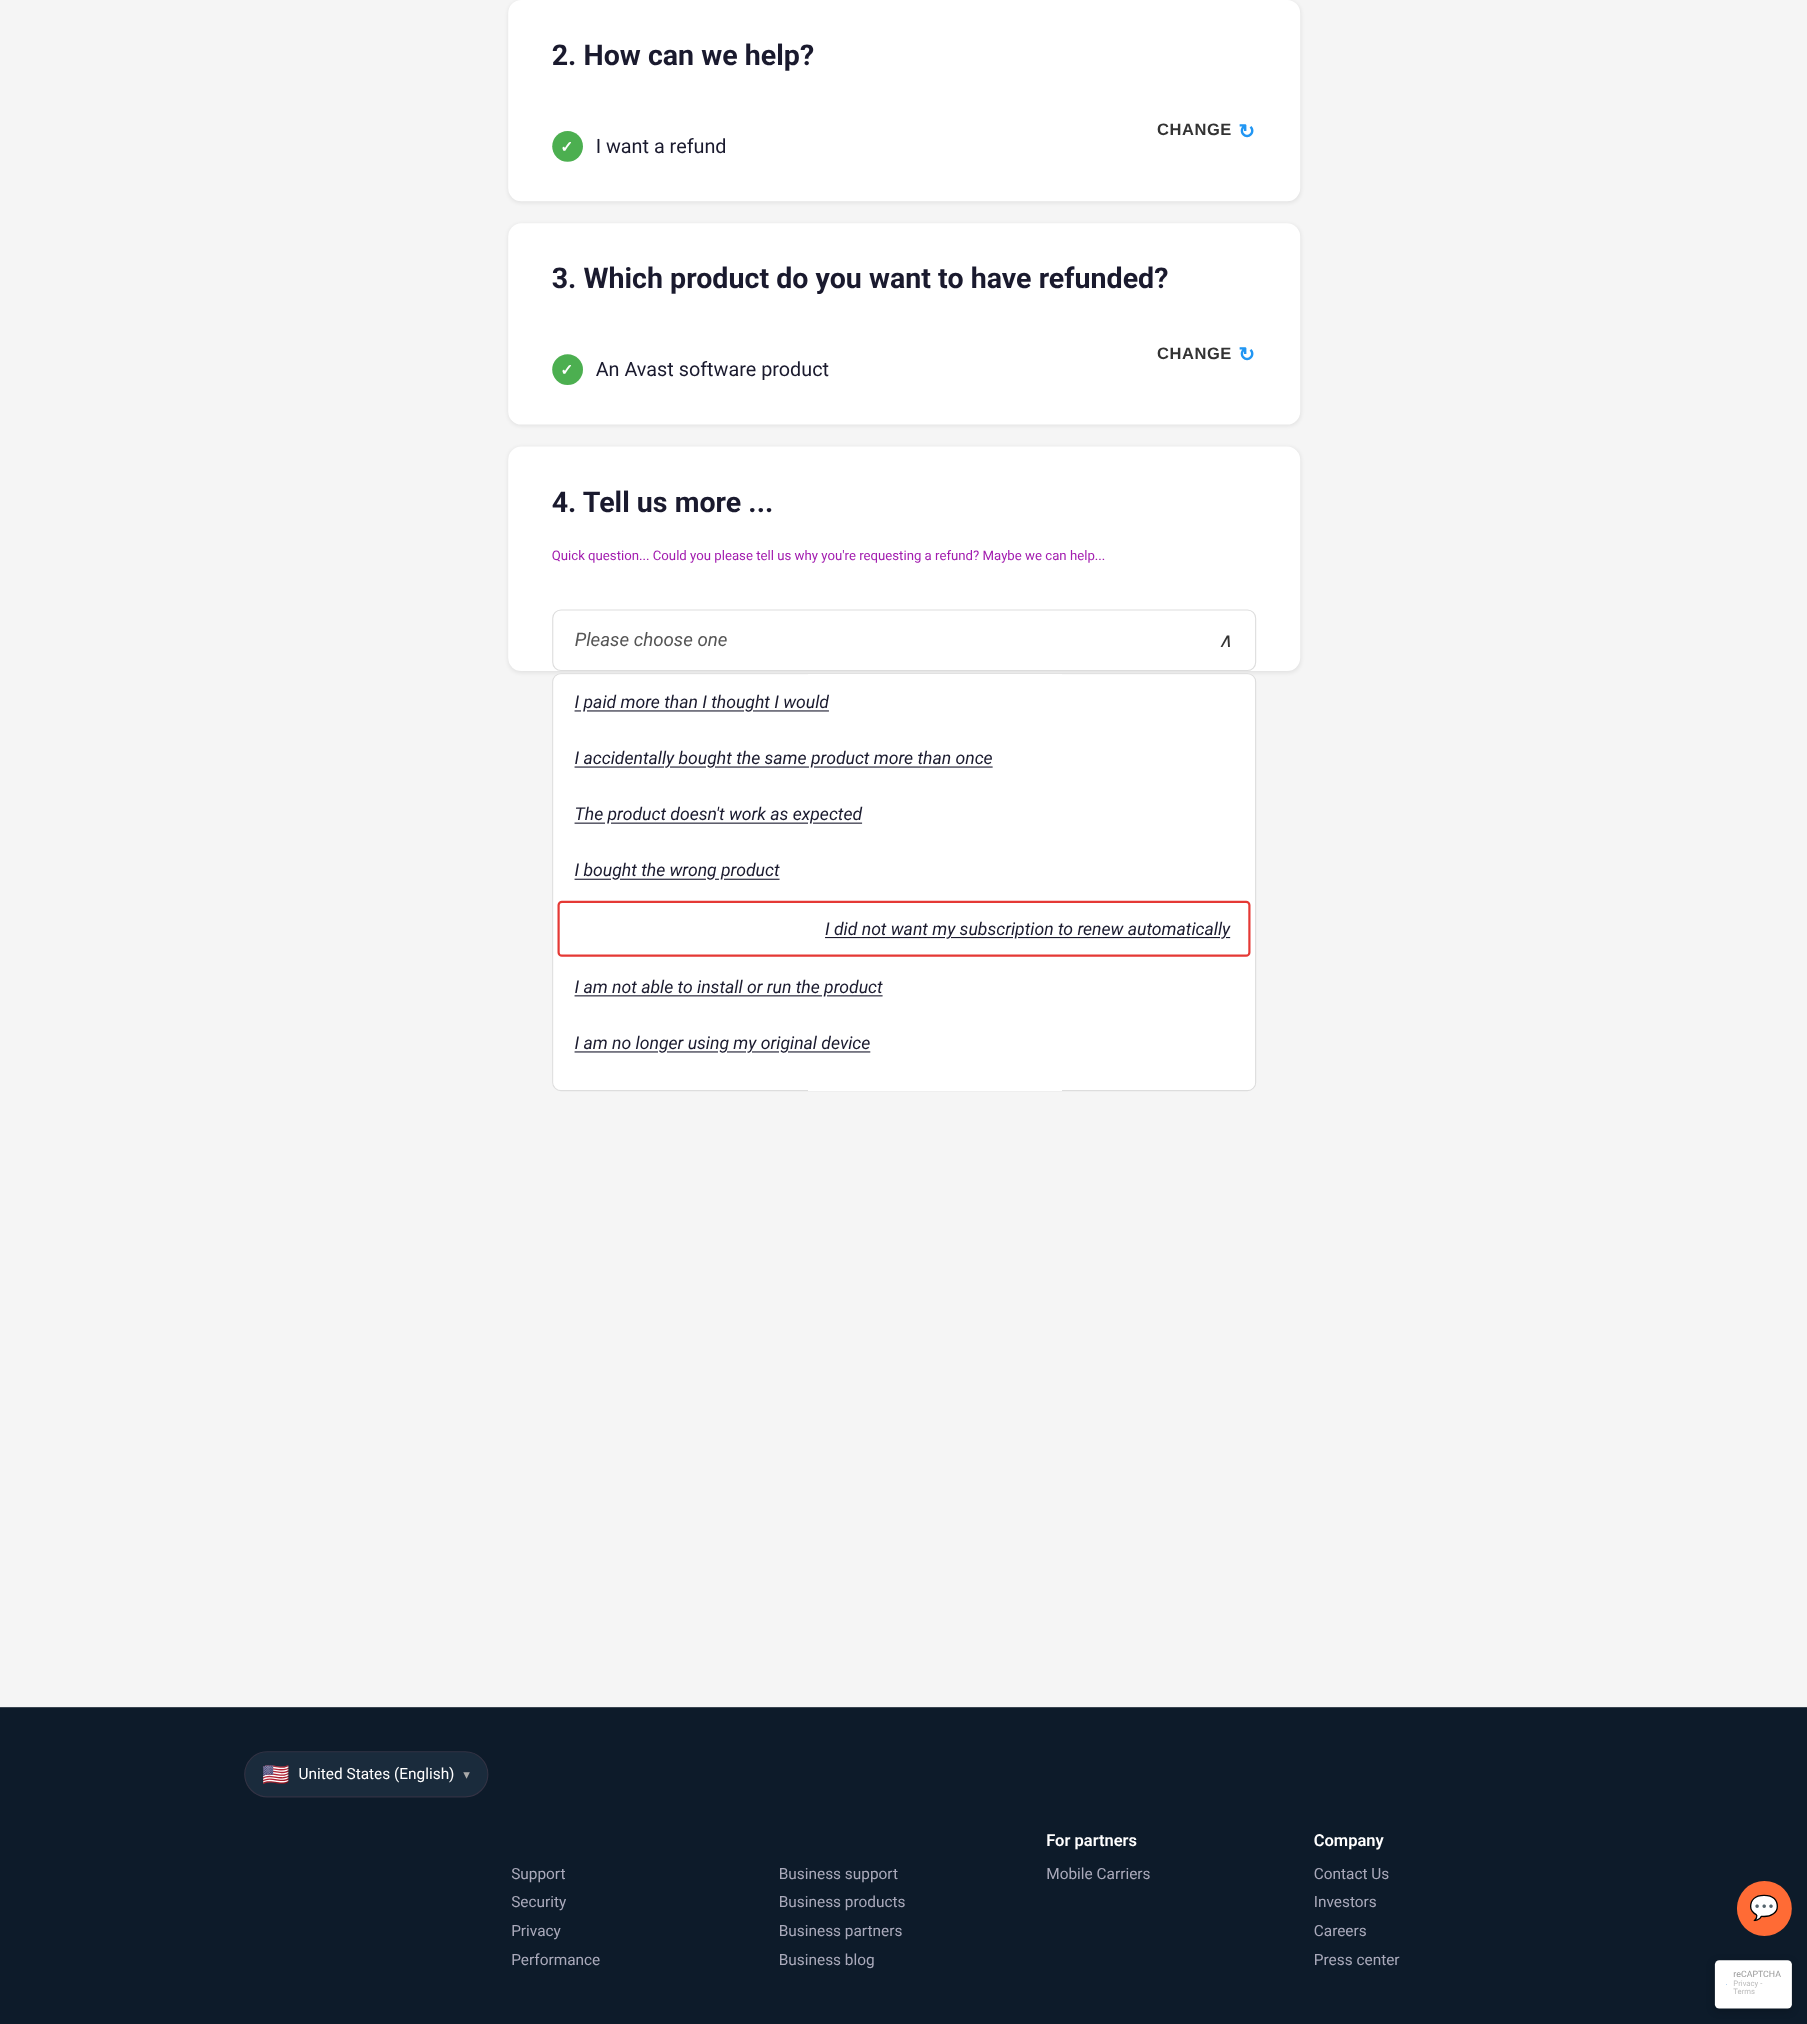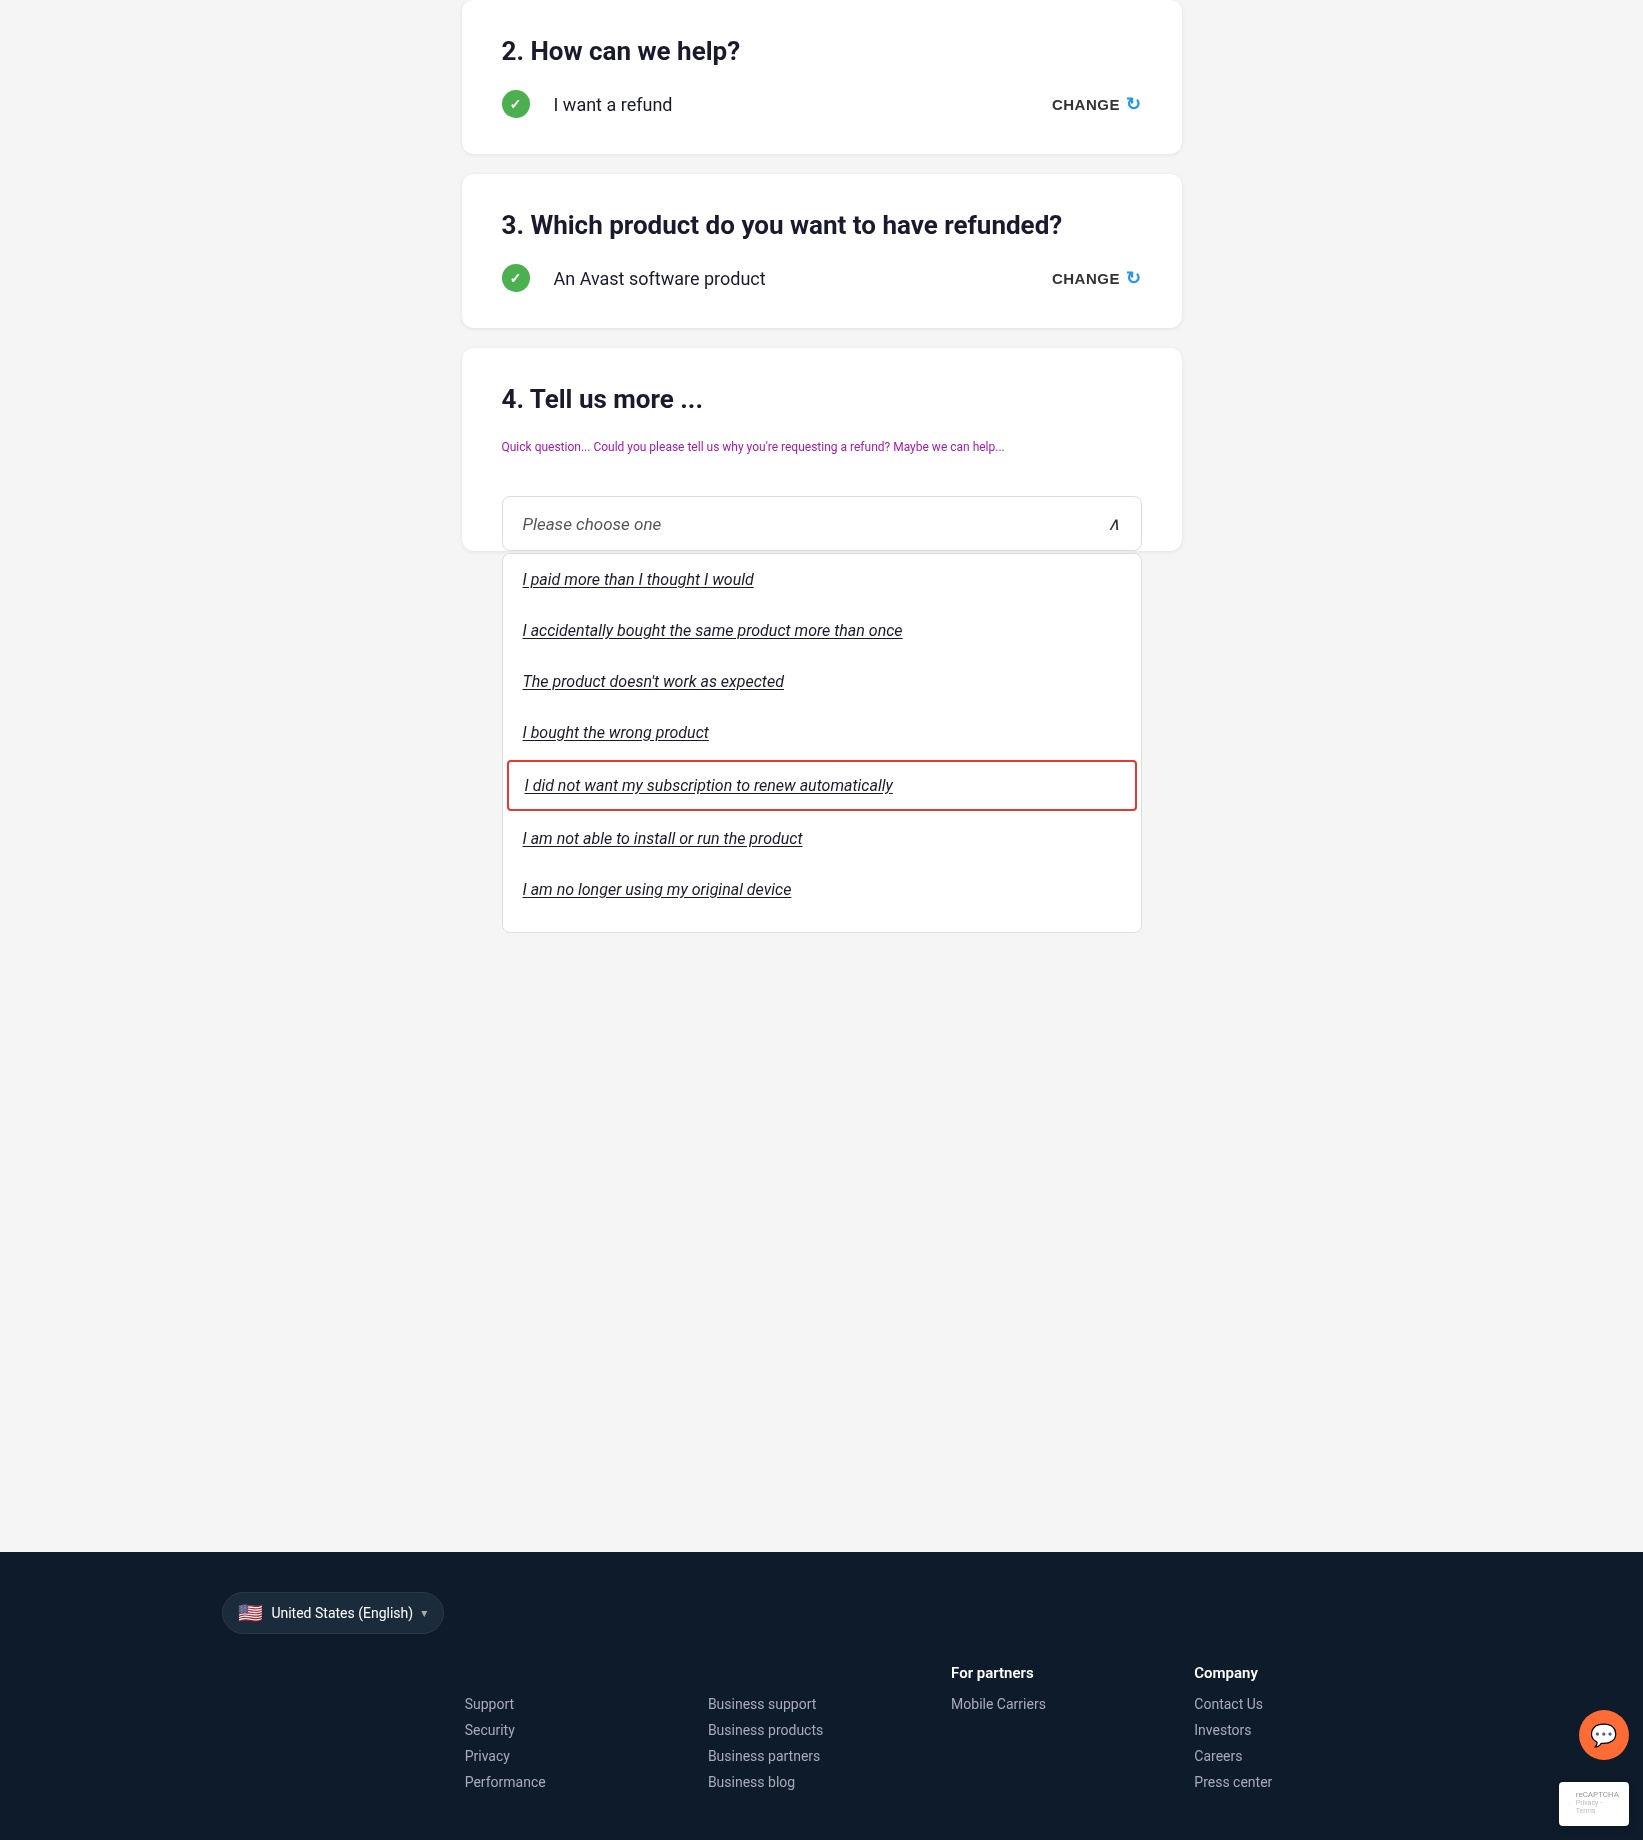--- a/index.html
+++ b/index.html
@@ -36,21 +36,22 @@
 
     .answer-row {
       display: flex;
       align-items: center;
       justify-content: space-between;
     }
 
     .answer-left {
       display: flex;
       align-items: center;
-      gap: 24px;
+      gap: 12px;
+      margin-top: 29px;
     }
 
     .check-icon {
       width: 28px;
       height: 28px;
       background: #4caf50;
       border-radius: 50%;
       display: flex;
       align-items: center;
       justify-content: center;
@@ -159,20 +160,21 @@
       cursor: pointer;
       text-decoration: underline;
       text-underline-offset: 2px;
     }
 
     .dropdown-item.highlighted {
       border: 2px solid #e53935;
       border-radius: 4px;
       margin: 2px 4px;
       padding: 14px 16px;
+      text-align: right;
     }
 
     
     .footer {
       background: #0d1b2a;
       color: #ccc;
       padding: 40px 60px;
     }
 
     .footer-inner {

